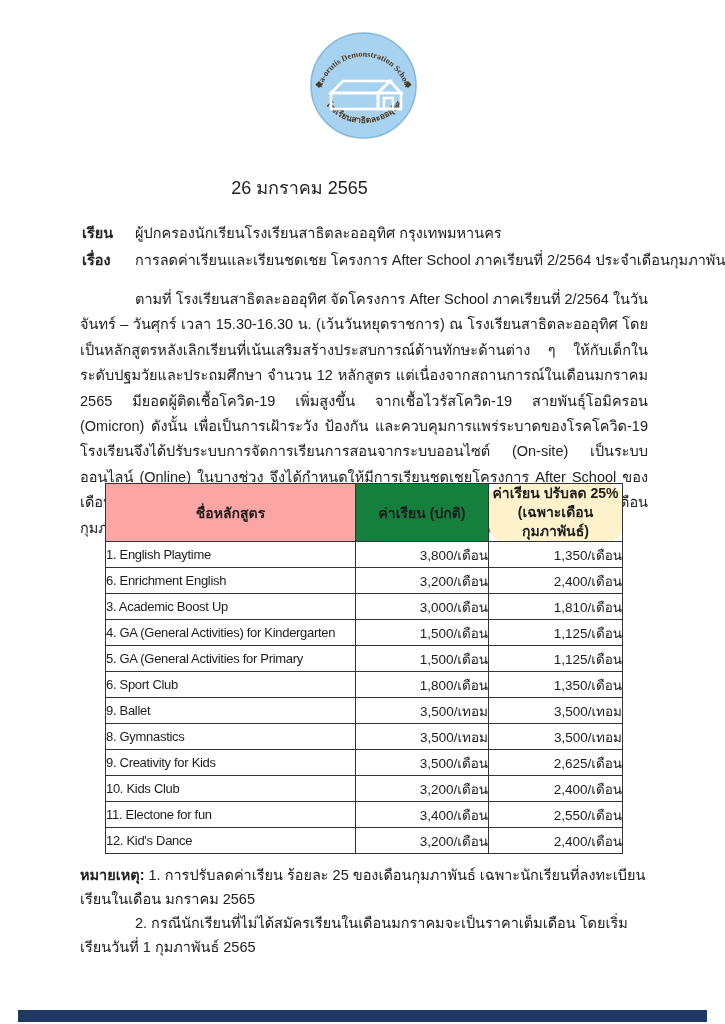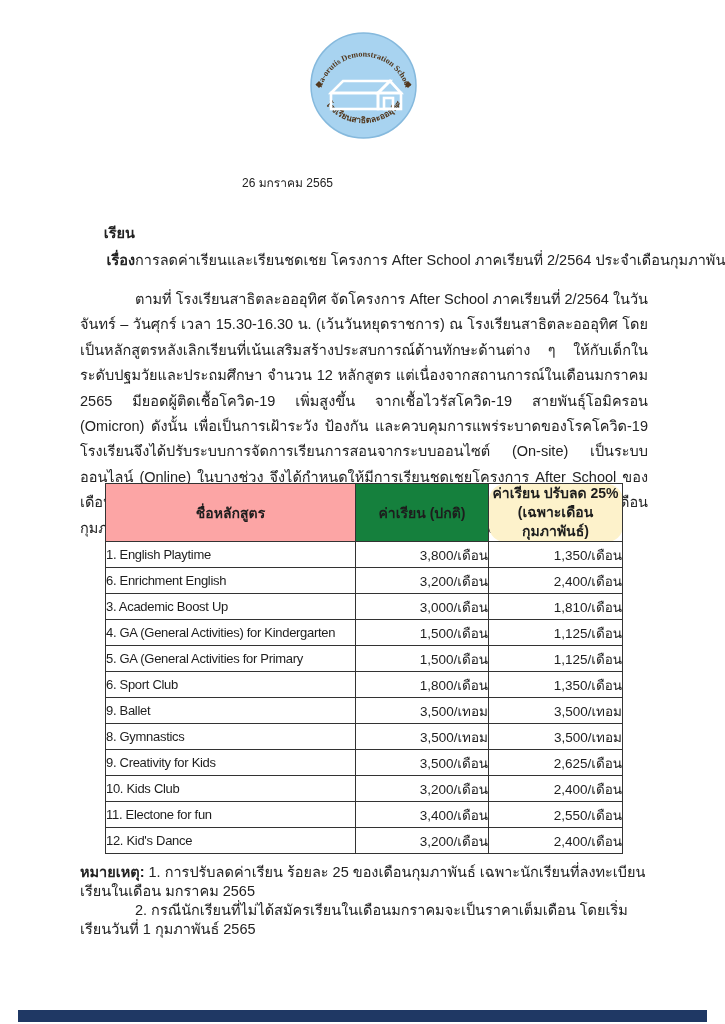--- a/index.html
+++ b/index.html
@@ -3,43 +3,43 @@
 <meta charset="utf-8">
 <style>
   html,body{margin:0;padding:0;background:#ffffff;}
   .page{
     position:relative;width:725px;height:1024px;background:#ffffff;overflow:hidden;
     font-family:"Liberation Sans","DejaVu Sans",sans-serif;color:#222222;
   }
   
   .logo{position:absolute;left:310px;top:32px;width:107px;height:107px;}
   
-  .date-line{position:absolute;left:0;top:173px;width:575px;text-align:center;font-size:12px;}
+  .date-line{position:absolute;left:12px;top:173px;width:575px;text-align:center;font-size:18px;}
   
-  .meta{position:absolute;left:82px;top:220px;width:566px;font-size:14.5px;text-align:right;}
+  .meta{position:absolute;left:82px;top:220px;width:566px;font-size:14.5px;}
   .meta-row{display:flex;line-height:27px;white-space:nowrap;}
   .meta-label{font-weight:bold;width:53px;flex:0 0 53px;}
   
   .body-par{
     position:absolute;left:80px;top:287px;width:568px;
     font-size:14.5px;line-height:25.4px;text-align:justify;text-indent:55px;
   }
   
   table.fees{
     position:absolute;left:105px;top:483px;width:517px;
     border-collapse:collapse;table-layout:fixed;font-size:13.5px;color:#1d1d1d;
   }
   table.fees th,table.fees td{border:1px solid #333333;padding:0;}
   table.fees th{font-weight:bold;font-size:14px;height:49px;vertical-align:middle;}
   col.c-name{width:250px;}col.c-normal{width:133px;}col.c-reduced{width:134px;}
   td.name{padding-left:7px;font-size:13px;letter-spacing:-0.3px;white-space:nowrap;overflow:hidden;height:25px;}
   td.num{text-align:right;height:25px;}
   .hdr2{display:block;line-height:19px;}
   
-  .notes{position:absolute;left:80px;top:863px;width:578px;font-size:14.5px;line-height:19px;}
+  .notes{position:absolute;left:80px;top:863px;width:578px;font-size:14.5px;line-height:24px;}
   .notes .n2{text-indent:55px;}
   .bold{font-weight:bold;}
   
   .footer-bar{position:absolute;left:18px;top:1010px;width:689px;height:12px;}
 </style>
 </head>
 <body>
 
 <div class="page">
 
@@ -66,20 +66,21 @@
         <rect x="74" y="66" width="9" height="11"></rect>
       </g>
     </svg>
   </div>
 
   <div class="date-line">26 มกราคม 2565</div>
 
   <div class="meta">
     <div class="meta-row">
       <span class="meta-label">เรียน</span>
+      <span>ผู้ปกครองนักเรียนโรงเรียนสาธิตละอออุทิศ กรุงเทพมหานคร</span>
     </div>
     <div class="meta-row">
       <span class="meta-label">เรื่อง</span>
       <span>การลดค่าเรียนและเรียนชดเชย โครงการ After School ภาคเรียนที่ 2/2564 ประจำเดือนกุมภาพันธ์ 2565</span>
     </div>
   </div>
 
   <div class="body-par">ตามที่ โรงเรียนสาธิตละอออุทิศ จัดโครงการ After School ภาคเรียนที่ 2/2564 ในวันจันทร์ – วันศุกร์ เวลา 15.30-16.30 น. (เว้นวันหยุดราชการ) ณ โรงเรียนสาธิตละอออุทิศ โดยเป็นหลักสูตรหลังเลิกเรียนที่เน้นเสริมสร้างประสบการณ์ด้านทักษะด้านต่าง ๆ ให้กับเด็กในระดับปฐมวัยและประถมศึกษา จำนวน 12 หลักสูตร แต่เนื่องจากสถานการณ์ในเดือนมกราคม 2565 มียอดผู้ติดเชื้อโควิด-19 เพิ่มสูงขึ้น จากเชื้อไวรัสโควิด-19 สายพันธุ์โอมิครอน (Omicron) ดังนั้น เพื่อเป็นการเฝ้าระวัง ป้องกัน และควบคุมการแพร่ระบาดของโรคโควิด-19 โรงเรียนจึงได้ปรับระบบการจัดการเรียนการสอนจากระบบออนไซต์ (On-site) เป็นระบบออนไลน์ (Online) ในบางช่วง จึงได้กำหนดให้มีการเรียนชดเชยโครงการ After School ของเดือนมกราคม 2565 ในสัปดาห์ที่ 1 ของเดือนกุมภาพันธ์ 2565 และปรับลดค่าเรียนของเดือนกุมภาพันธ์ 2565 คิดเป็นร้อยละ 25 ของค่าเรียนในแต่ละหลักสูตร  ดังนี้</div>
 
   <table class="fees">

